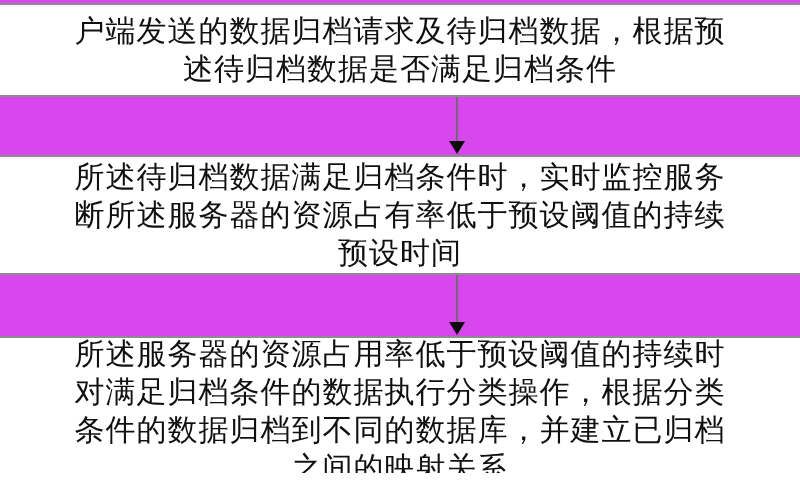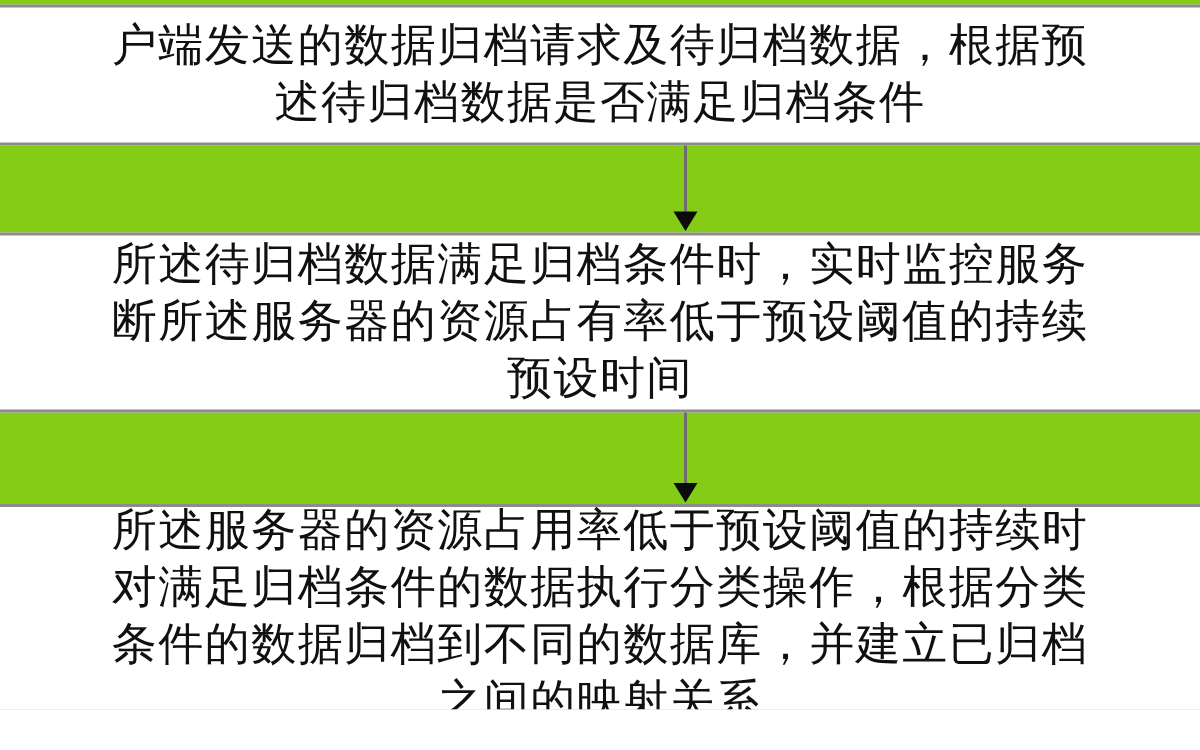--- a/index.html
+++ b/index.html
@@ -9,21 +9,21 @@
     background: #ffffff;
   }
   body {
     font-family: "DejaVu Serif", "Liberation Serif", serif;
   }
 
   #canvas {
     position: relative;
     width: 800px;
     height: 473px;
-    background: #84cc16;
+    background: #d946ef;
     overflow: hidden;
   }
 
   
   .flow-box {
     position: absolute;
     left: -44px;
     width: 888px;            
     box-sizing: border-box;
     border-top: 2px solid #8c8c8c;

